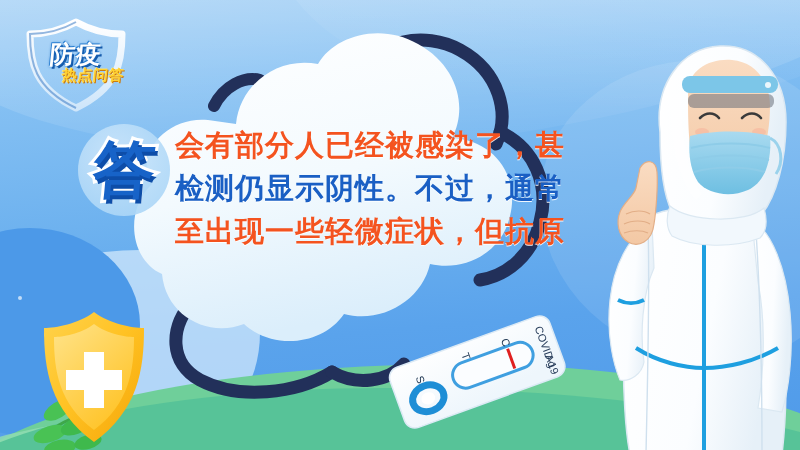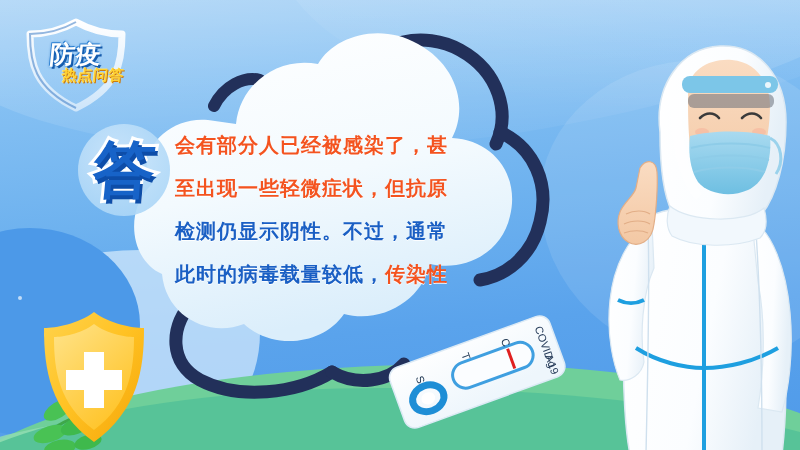--- a/index.html
+++ b/index.html
@@ -88,21 +88,21 @@
     display:flex;align-items:center;justify-content:center;
     font-size:62px;font-weight:bold;color:#1763c8;
     -webkit-text-stroke:6px #ffffff;paint-order:stroke fill;
     text-shadow:3px 4px 0 #0d4da8;
     transform:skewX(-5deg);
   }
 
   
   .answer{
     position:absolute;left:175px;top:124px;width:420px;
-    font-size:20px;font-weight:bold;line-height:43px;letter-spacing:1px;
+    font-size:29px;font-weight:bold;line-height:43px;letter-spacing:1px;
   }
   .answer .line{white-space:nowrap;text-shadow:0 1px 0 rgba(255,255,255,.9);}
   .seg-orange{color:#f4531f;}
   .seg-blue{color:#1a5fc4;}
 
   
   .shield{position:absolute;left:36px;top:308px;width:116px;height:140px;}
   .shield svg{position:absolute;inset:0;width:100%;height:100%;overflow:visible;}
 
   
@@ -167,27 +167,24 @@
   <div class="badge">
     <div class="badge-circle"></div>
     <div class="badge-char">答</div>
   </div>
 
   <div class="answer">
     <div class="line">
       <span class="seg-orange">会有部分人已经被感染了，甚</span>
     </div>
     <div class="line">
-      <span class="seg-orange">至出现一些轻微症状，但抗原</span>
-    </div>
-    <div class="line">
       <span class="seg-blue">检测仍显示阴性。不过，通常</span>
     </div>
     <div class="line">
-      <span class="seg-blue">此时的病毒载量较低，</span><span class="seg-orange">传染性</span>
+      <span class="seg-orange">至出现一些轻微症状，但抗原</span>
     </div>
   </div>
 
   <div class="logo">
     <svg viewBox="0 0 142 98">
       <defs>
         <linearGradient id="shieldOutline" x1="0" y1="0" x2="0" y2="1">
           <stop offset="0%" stop-color="#ffffff"></stop>
           <stop offset="100%" stop-color="#cfe6fa"></stop>
         </linearGradient>

